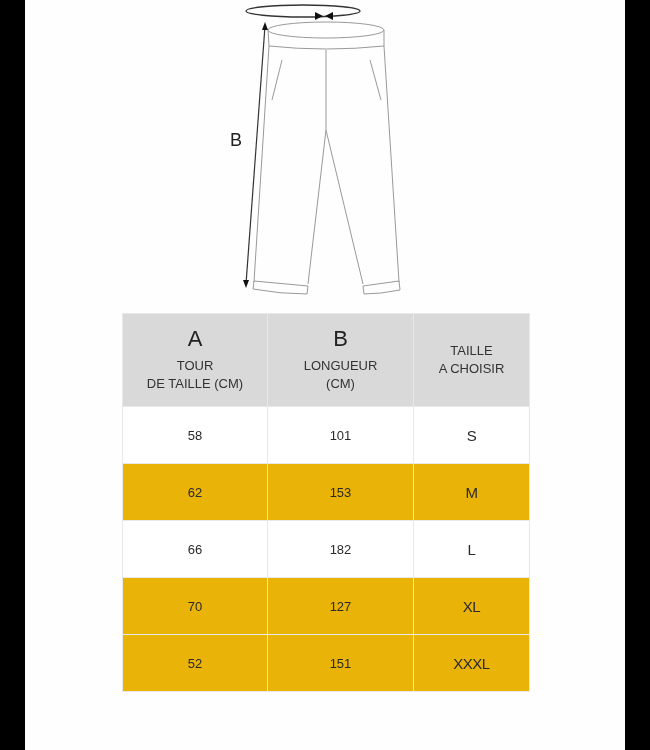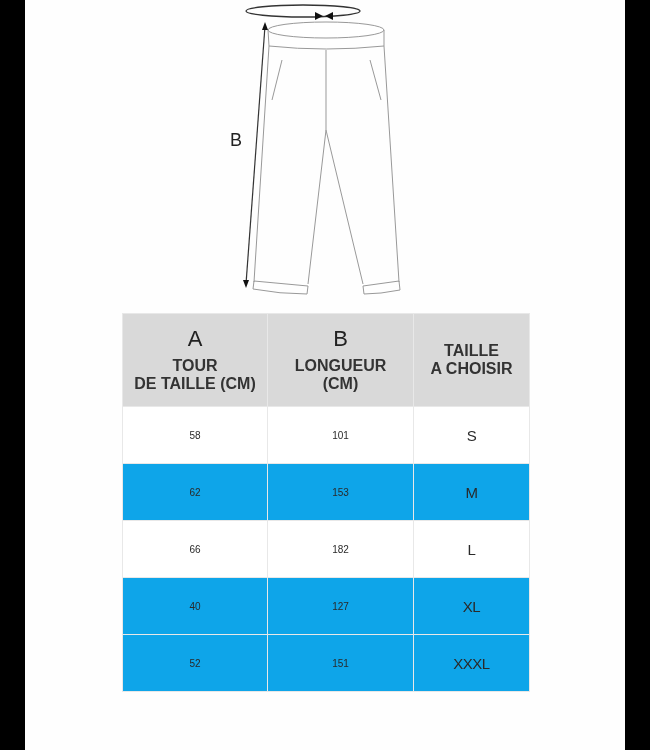--- a/index.html
+++ b/index.html
@@ -34,24 +34,24 @@
       vertical-align: middle;
       color: #2a2a2a;
       padding: 0;
     }
     th.hcell {
       height: 92px;
       background: #d9d9d9;
       font-weight: normal;
     }
     .h-letter { display: block; font-size: 22px; line-height: 24px; margin-bottom: 6px; color: #222; }
-    .h-line { display: block; font-size: 16px; line-height: 18px; color: #333; font-weight: bold; }
-    td.cell { height: 56px; font-size: 10px; }
+    .h-line { display: block; font-size: 13px; line-height: 18px; color: #333; }
+    td.cell { height: 56px; font-size: 13px; }
     tr.row-white td { background: #ffffff; }
-    tr.row-grey td { background: #0ea5e9; }
+    tr.row-grey td { background: #eab308; }
     td.size-cell { font-size: 15px; color: #444; letter-spacing: -0.5px; }
   </style>
 </head>
 <body>
 
 <div class="canvas">
 
   <div class="diagram">
     <svg width="600" height="300" viewBox="0 0 600 300">
 
@@ -117,21 +117,21 @@
         <td class="cell">62</td>
         <td class="cell">153</td>
         <td class="cell size-cell">M</td>
       </tr>
       <tr class="row-white">
         <td class="cell">66</td>
         <td class="cell">182</td>
         <td class="cell size-cell">L</td>
       </tr>
       <tr class="row-grey">
-        <td class="cell">40</td>
+        <td class="cell">70</td>
         <td class="cell">127</td>
         <td class="cell size-cell">XL</td>
       </tr>
       <tr class="row-grey">
         <td class="cell">52</td>
         <td class="cell">151</td>
         <td class="cell size-cell">XXXL</td>
       </tr>
     </tbody>
   </table>

